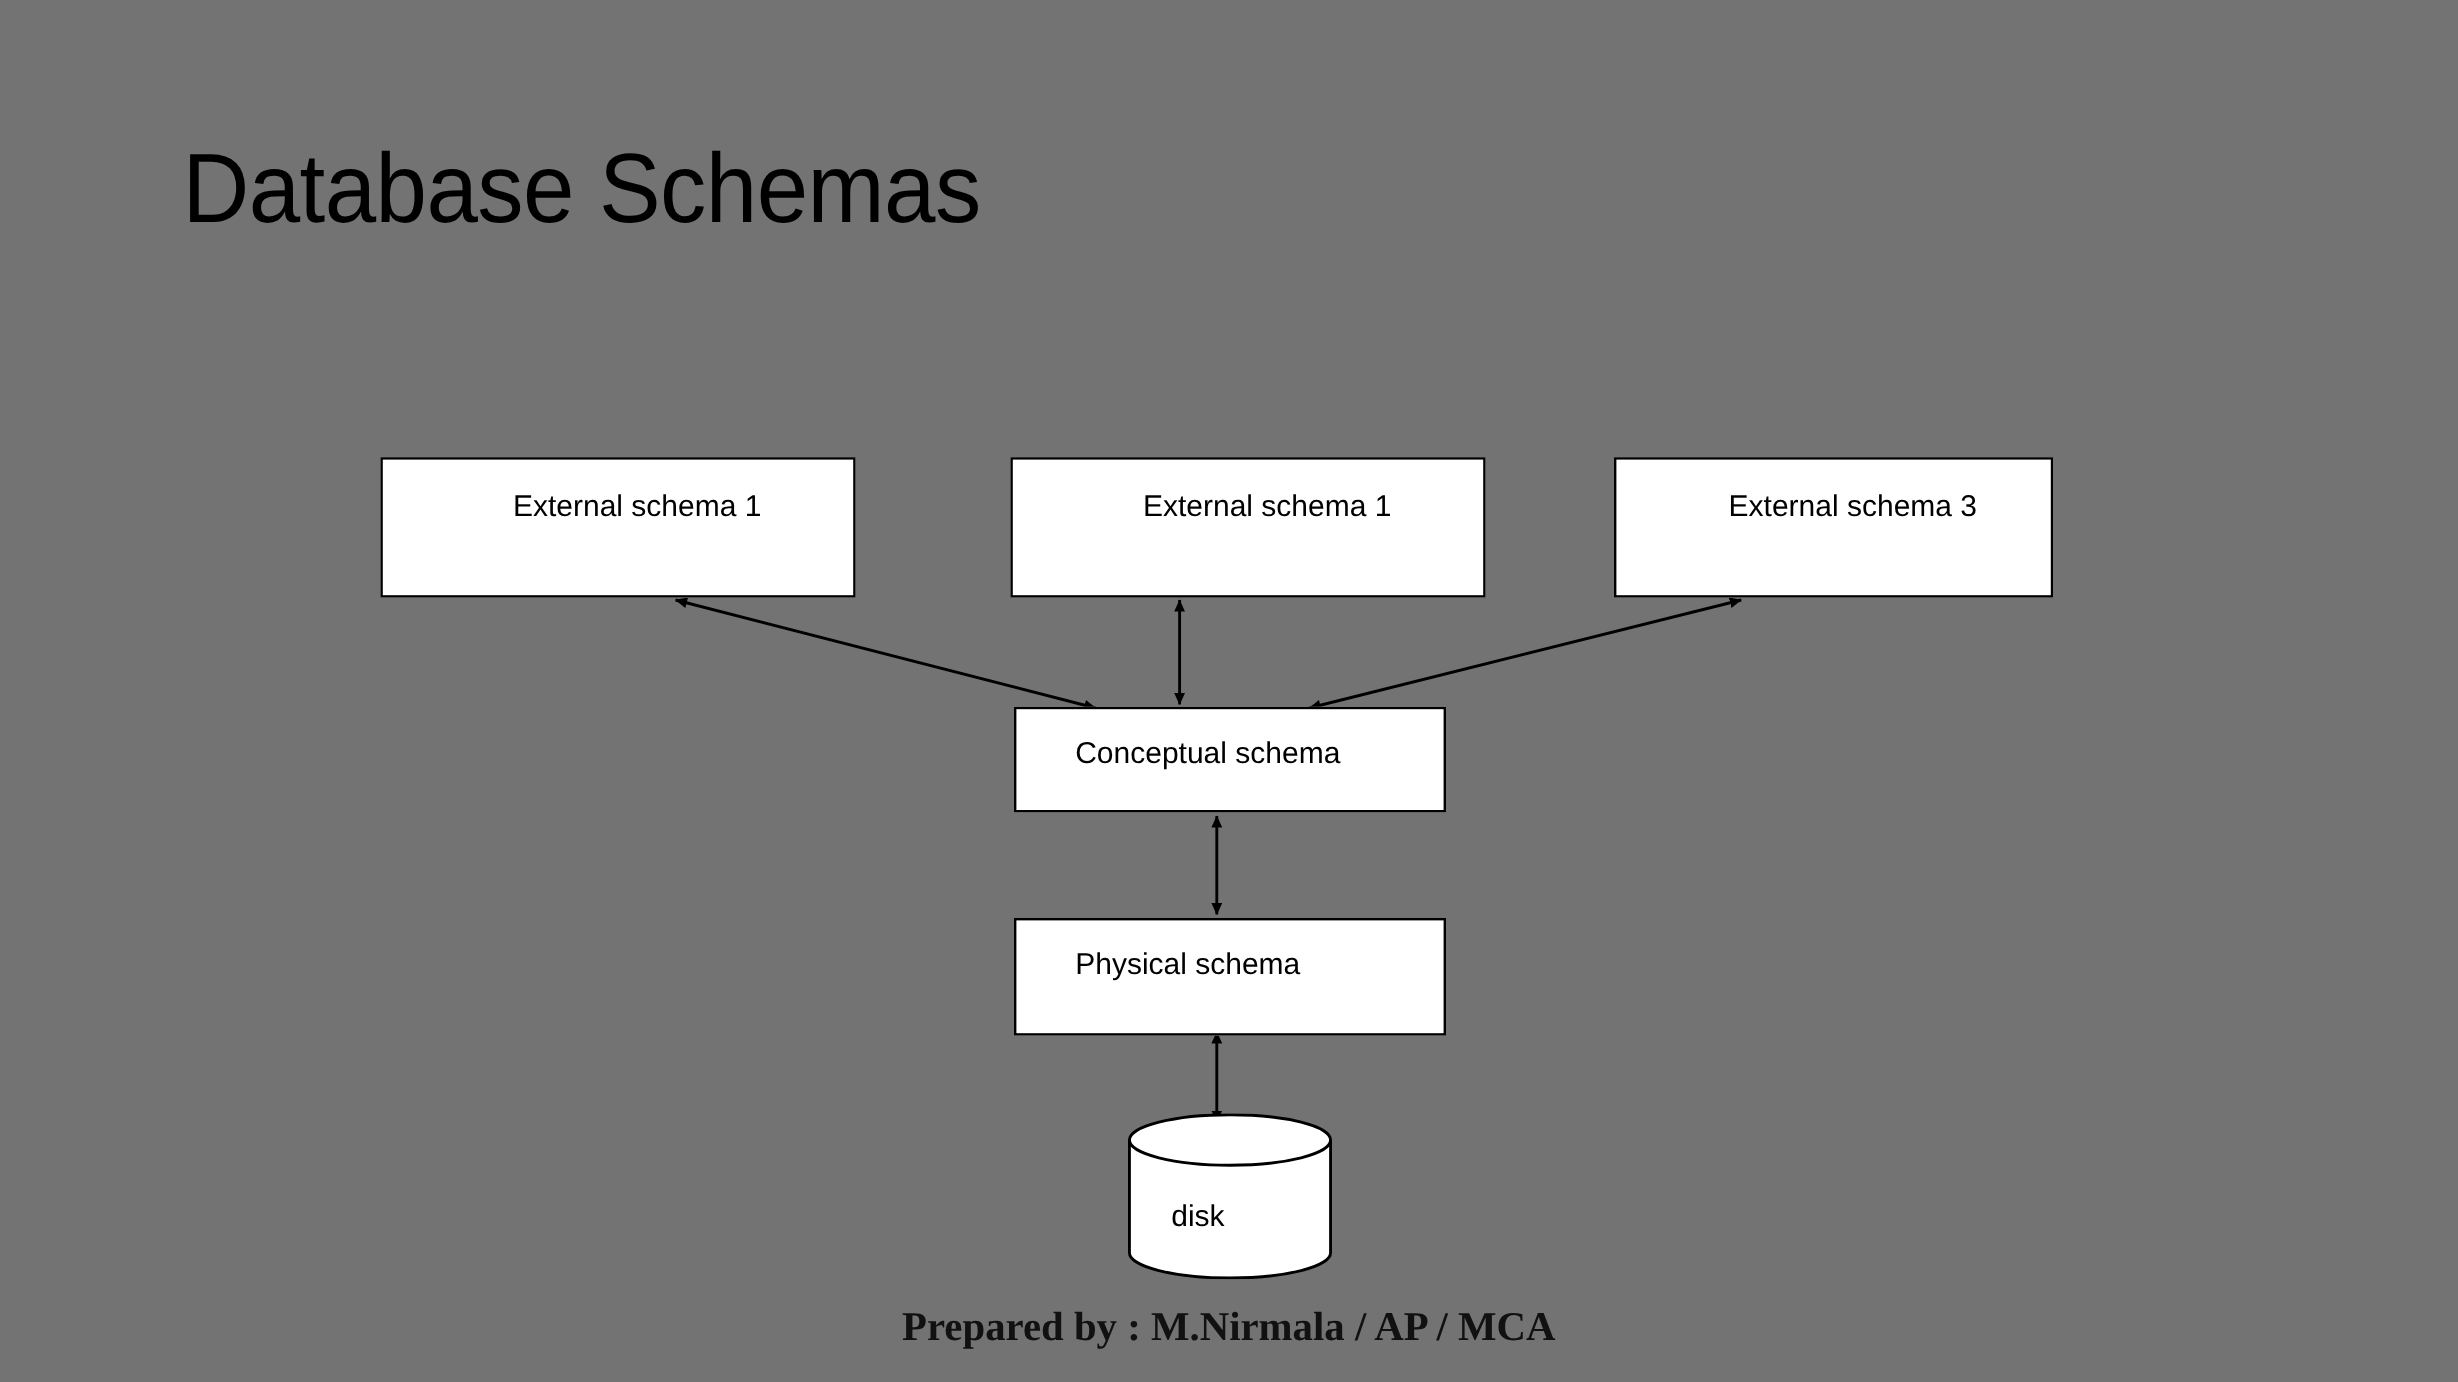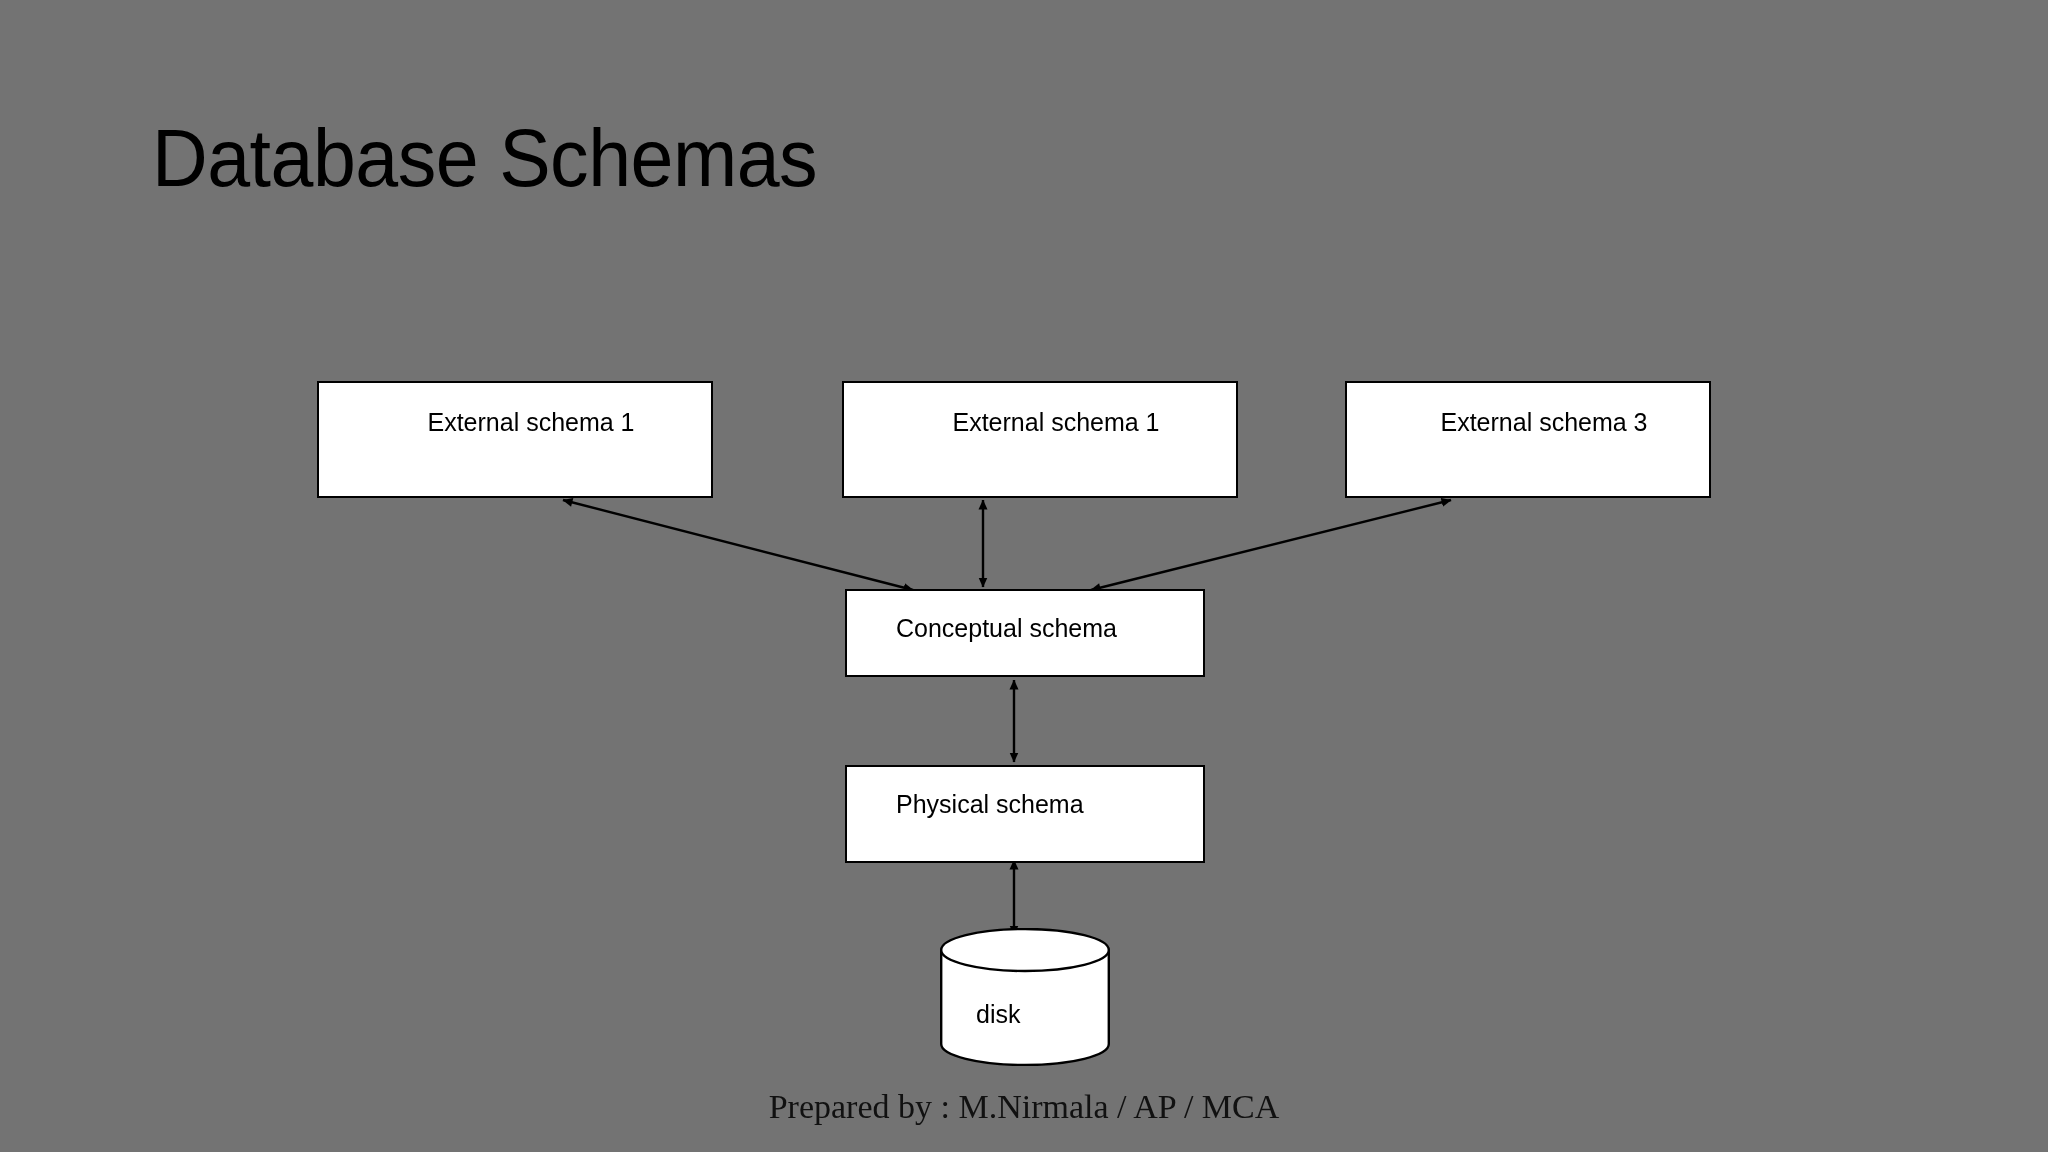--- a/index.html
+++ b/index.html
@@ -102,20 +102,21 @@
     position: absolute;
     left: 0;
     top: 1087px;
     width: 2048px;
     text-align: center;
     font-family: "Liberation Serif", "DejaVu Serif", serif;
     font-size: 34px;
     line-height: 40px;
     color: #111111;
     white-space: nowrap;
+    font-weight: bold;
   }
 </style>
 </head>
 <body>
 
 <div id="slide">
 
   <div id="slide-title">Database Schemas</div>
 
   <svg id="diagram" viewBox="0 0 2048 1152">

